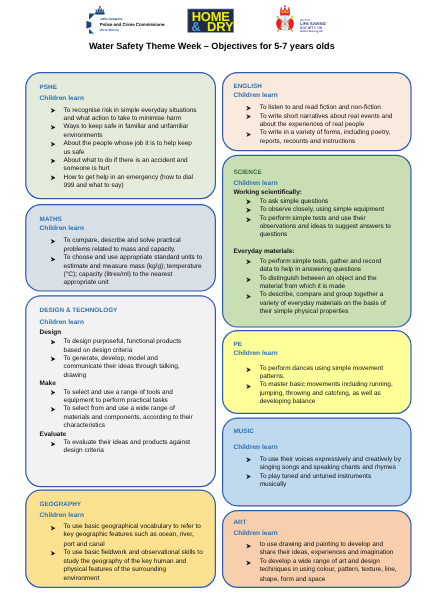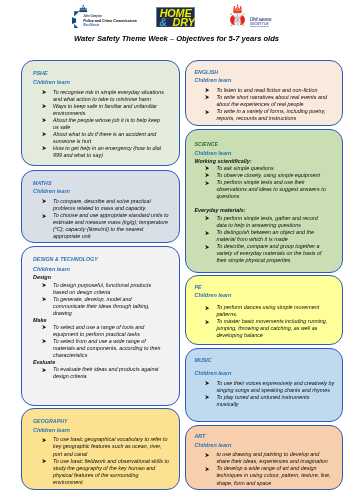--- a/index.html
+++ b/index.html
@@ -1,21 +1,21 @@
 <!DOCTYPE html>
 <html><head>
 <meta charset="utf-8">
 <title>Water Safety Theme Week</title>
 <style>
   html,body{margin:0;padding:0;}
   body{width:353px;height:500px;background:#ffffff;
        font-family:"Liberation Sans",sans-serif;position:relative;overflow:hidden;
        -webkit-font-smoothing:antialiased;}
   svg text{-webkit-font-smoothing:antialiased;}
-  #page{position:absolute;left:0;top:0;width:353px;height:500px;overflow:hidden;font-style:italic;}
+  #page{position:absolute;left:0;top:0;width:353px;height:500px;overflow:hidden;}
 
   
   .header{position:absolute;left:0;top:0;width:353px;height:32px;}
   .doc-title{position:absolute;left:0;top:34px;width:353px;text-align:center;
      font-size:7.6px;font-weight:bold;color:#000000;line-height:10px;letter-spacing:-0.02px;}
   .logo-pcc{position:absolute;left:71.8px;top:4.8px;}
   .logo-hd{position:absolute;left:155.6px;top:6.6px;}
   .logo-rlss{position:absolute;left:229.3px;top:4.4px;}
   .rlss-text{position:absolute;left:20.7px;top:0;width:60px;height:24px;
      font-family:"Liberation Sans",sans-serif;font-weight:bold;color:#333f8a;white-space:nowrap;}

